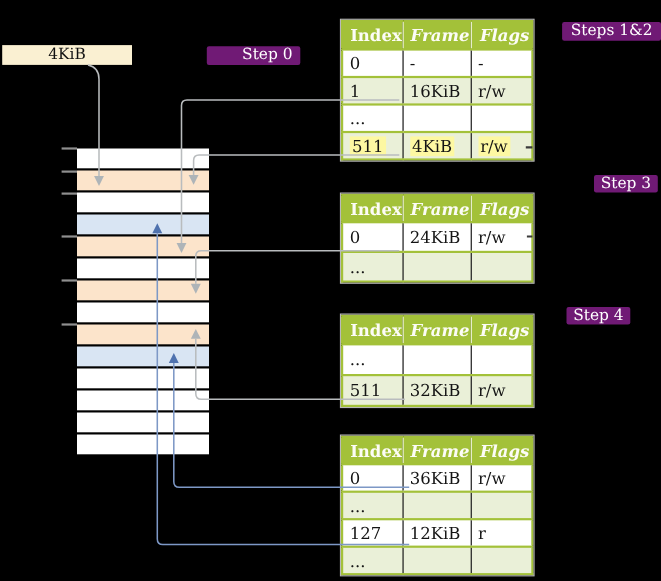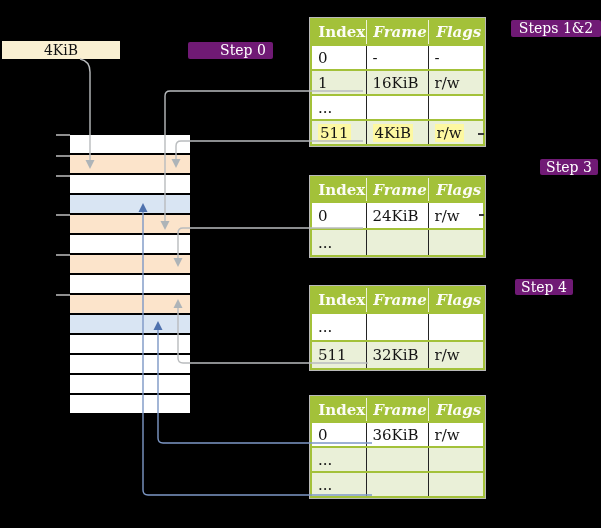--- a/index.html
+++ b/index.html
@@ -189,20 +189,25 @@
         <tr>
           <td>0</td>
           <td>36KiB</td>
           <td>r/w</td>
         </tr>
         <tr class="shaded">
           <td>...</td>
           <td></td>
           <td></td>
         </tr>
+        <tr>
+          <td>127</td>
+          <td>12KiB</td>
+          <td>r</td>
+        </tr>
         <tr class="shaded">
           <td>...</td>
           <td></td>
           <td></td>
         </tr>
       </tbody>
   </table>
 
   <svg id="overlay" width="601" height="528" viewBox="0 0 601 528">
     <g stroke="#b9bcbe" stroke-width="1.4" fill="none">

